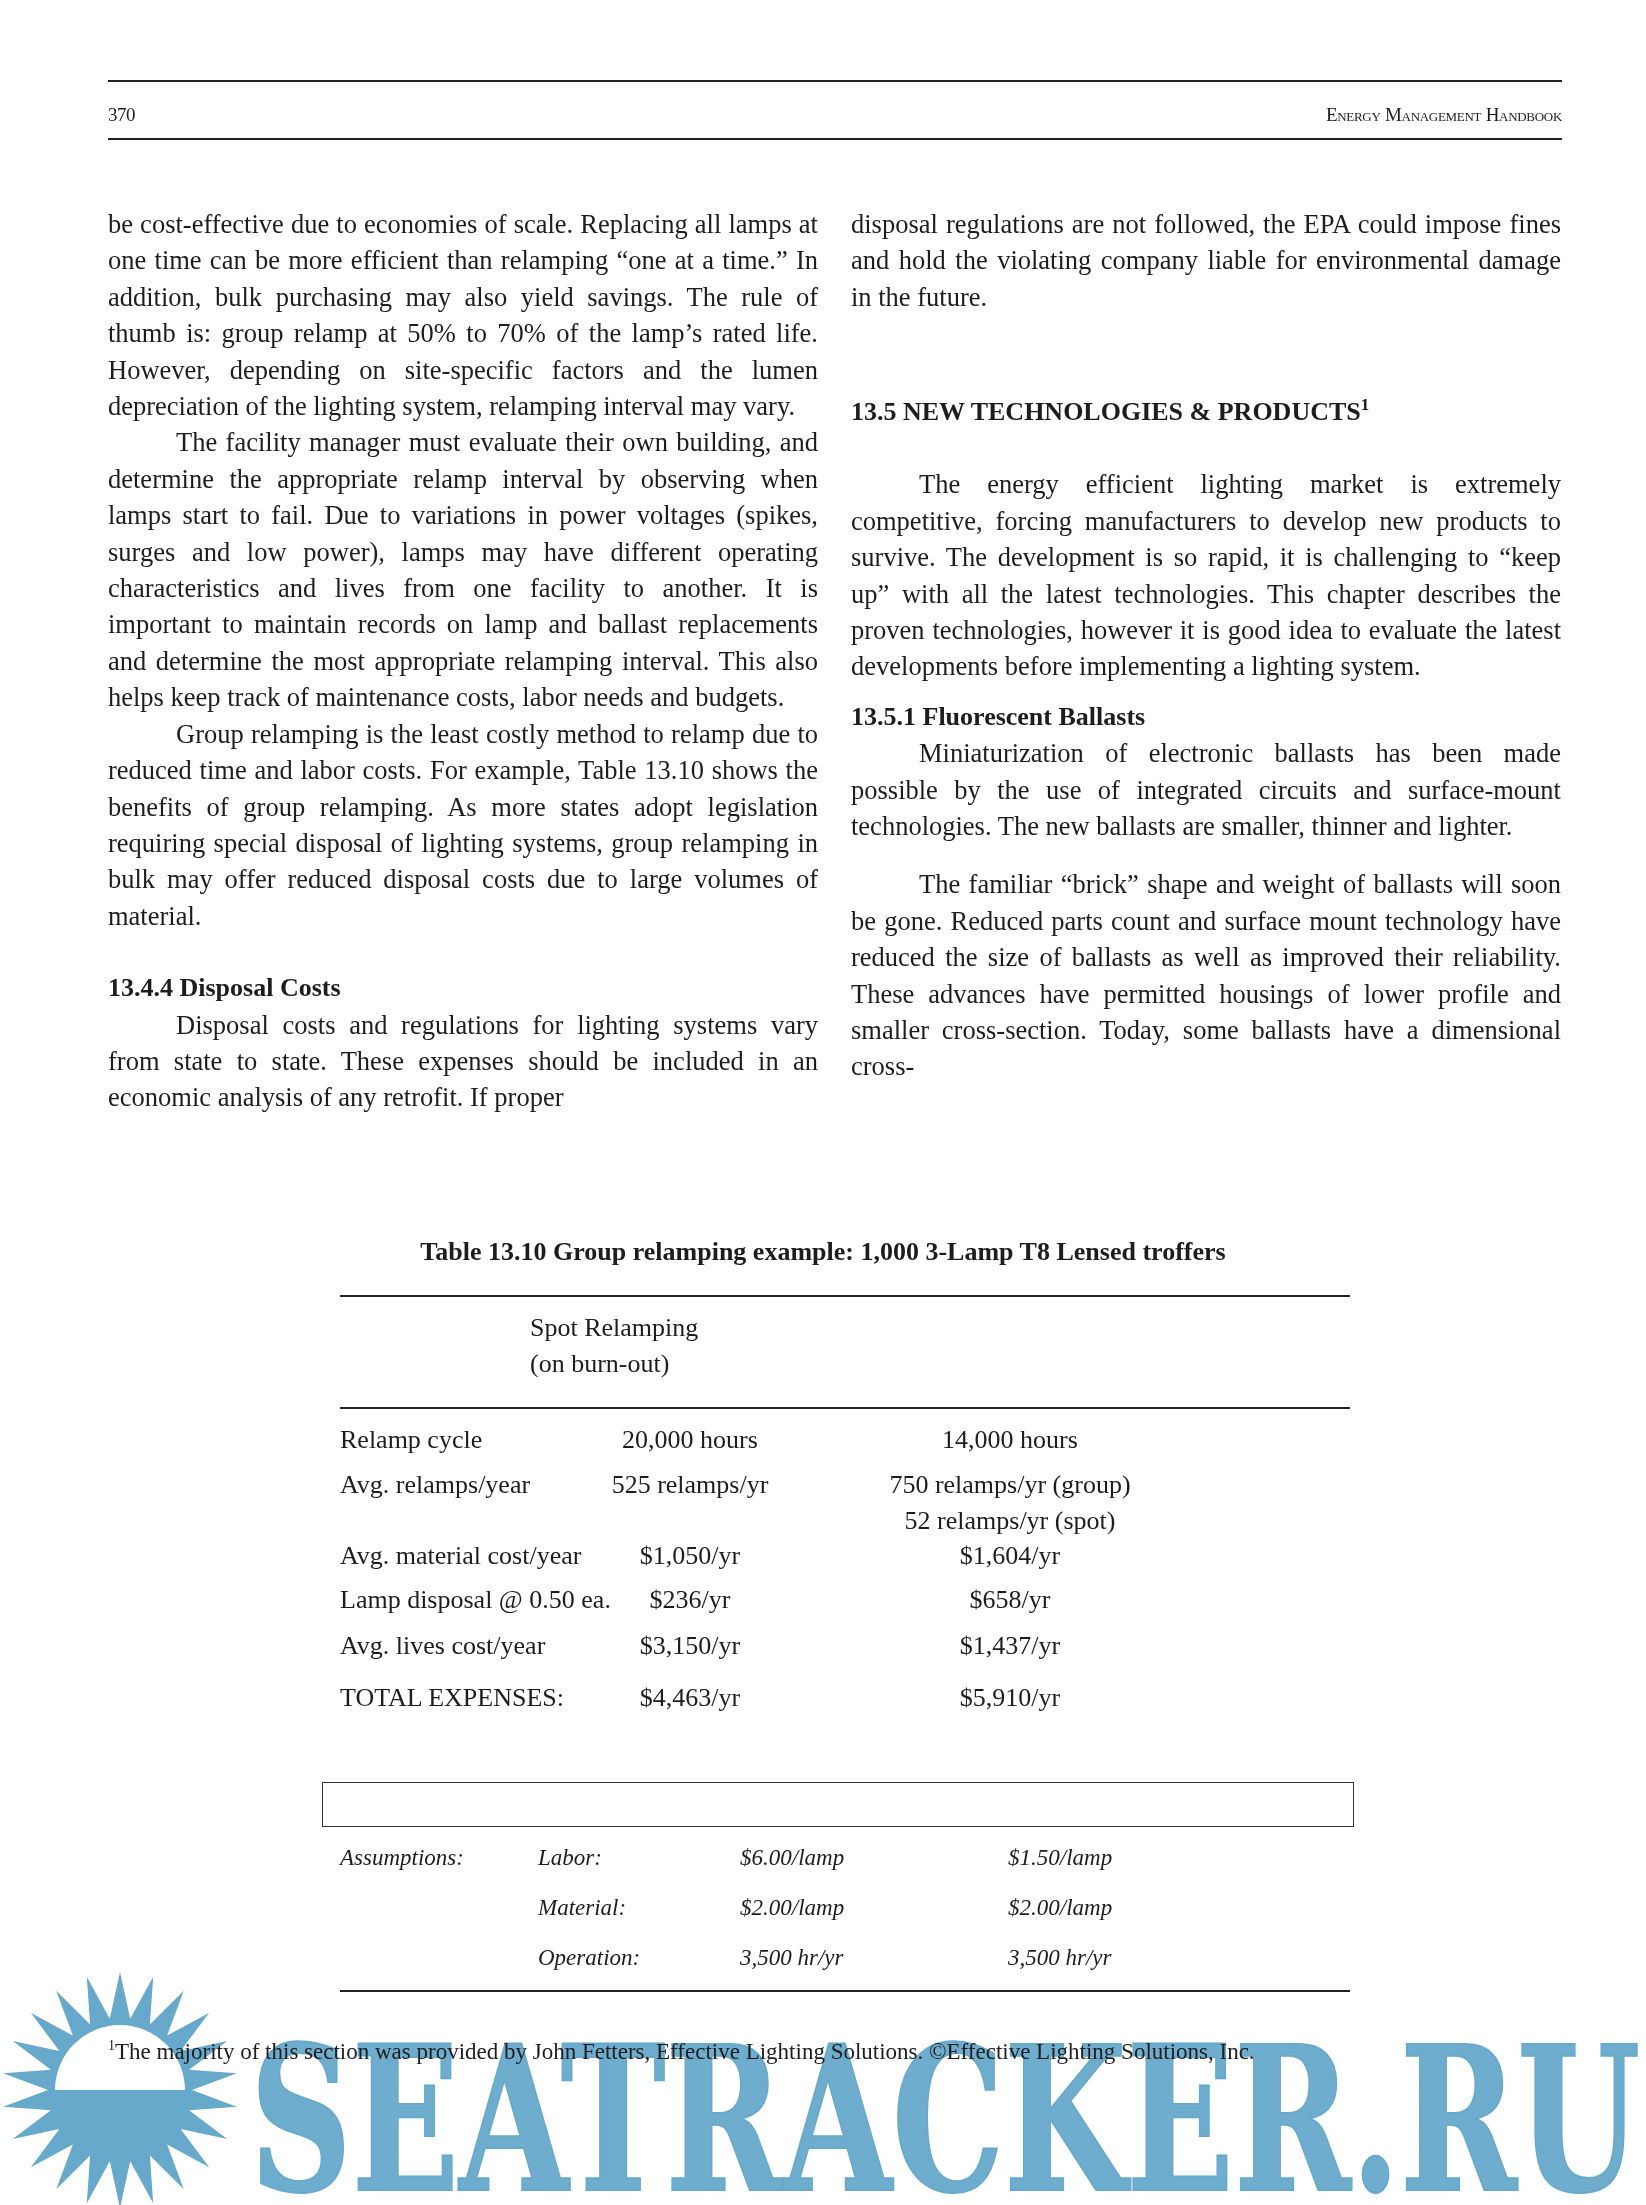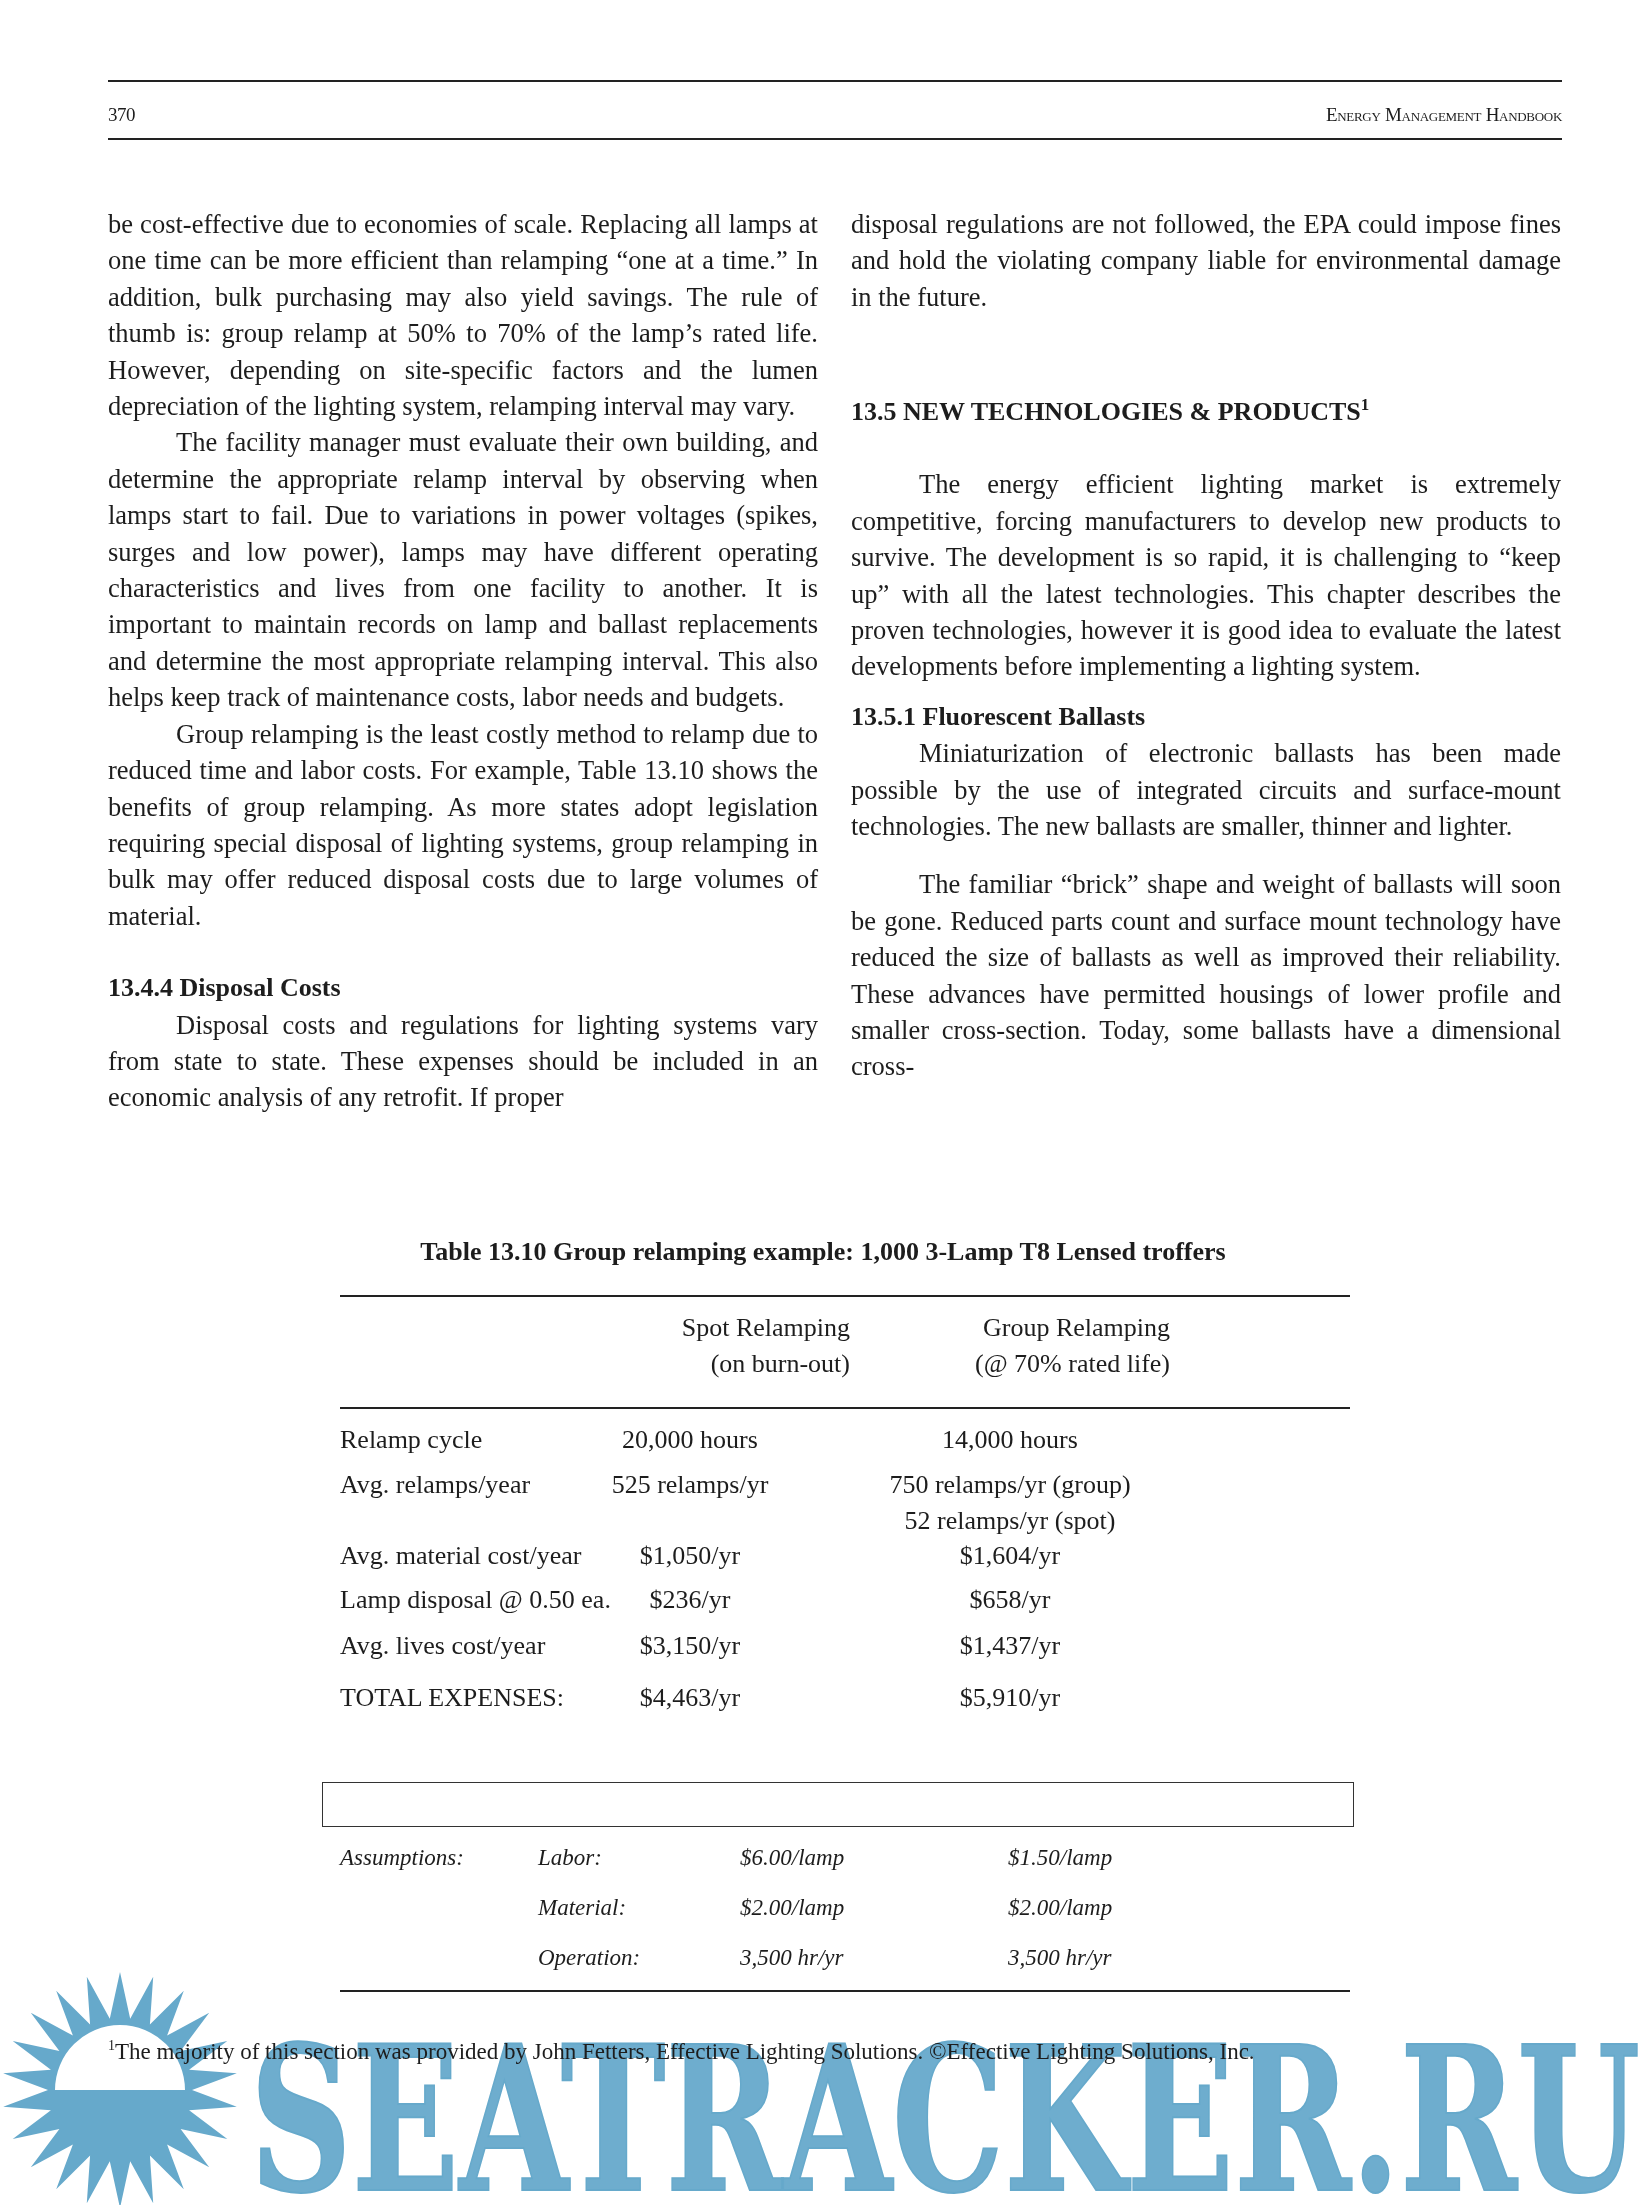--- a/index.html
+++ b/index.html
@@ -22,21 +22,21 @@
     .col h2 { margin: 0; font-size: 26px; font-weight: bold; line-height: 36.4px; }
     .col h2 sup { font-size: 17px; }
     .col .sub { font-style: italic; line-height: 36.4px; }
     .gap1 { height: 36px; }
     .gap2 { height: 72px; }
 
     #table-caption { position: absolute; left: 0; width: 1646px; top: 1237px; text-align: center; font-size: 26px; font-weight: bold; }
     #table-wrap { position: absolute; left: 340px; top: 1295px; width: 1010px; }
     .trule { height: 2px; background: #222; width: 1010px; }
     .thead { position: relative; height: 110px; font-size: 26px; line-height: 36px; }
-    .thead .h { position: absolute; top: 13px; width: 320px; text-align: right; }
+    .thead .h { position: absolute; top: 13px; width: 320px; text-align: left; }
     .c1 { left: 190px; }
     .c2 { left: 510px; }
     .trow { position: relative; font-size: 26px; line-height: 36px; }
     .trow .lab { position: absolute; left: 0; }
     .trow .v { position: absolute; width: 320px; text-align: center; }
     #total-box { position: absolute; left: 322px; top: 1782px; width: 1032px; height: 45px; border: 1.5px solid #333; box-sizing: border-box; }
     .assump { position: absolute; font-size: 23px; font-style: italic; }
     #footnote { position: absolute; left: 108px; top: 2038px; font-size: 23px; }
     #footnote sup { font-size: 14px; }
 
@@ -73,24 +73,20 @@
 </div>
 
 <div id="table-caption">Table 13.10 Group relamping example: 1,000 3-Lamp T8 Lensed troffers</div>
 
 <div id="table-wrap">
   <div class="trule"></div>
   <div class="thead">
     <div class="h c1">
       <div>Spot Relamping</div>
       <div>(on burn-out)</div>
-    </div>
-    <div class="h c2">
-      <div>Group Relamping</div>
-      <div>(@ 70% rated life)</div>
     </div>
   </div>
   <div class="trule"></div>
 
   <div class="trow" style="height:0">
     <span class="lab" style="top:13px">Relamp cycle</span>
     <span class="v c1" style="top:13px">20,000 hours</span>
     <span class="v c2" style="top:13px">14,000 hours</span>
   </div>
   <div class="trow" style="height:0">

